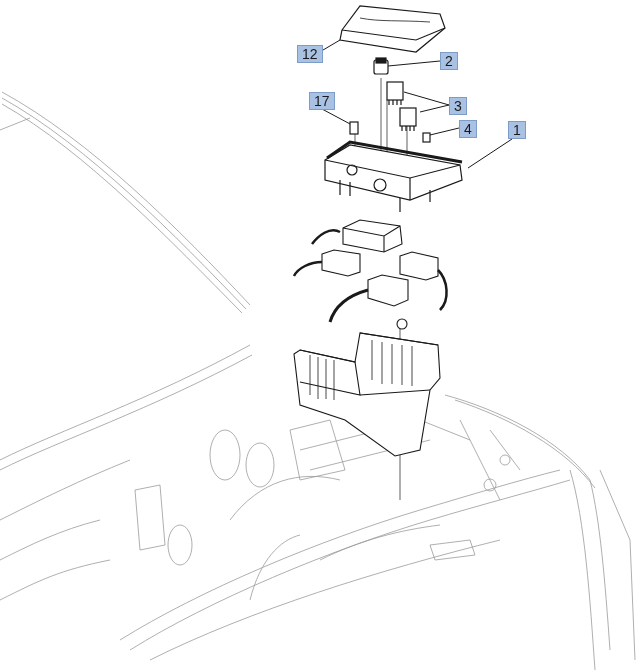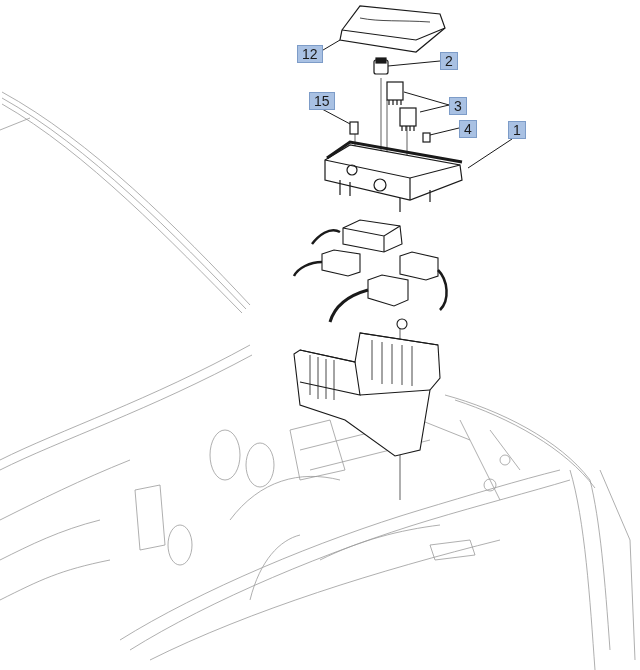--- a/index.html
+++ b/index.html
@@ -124,16 +124,16 @@
     <path d="M300 350 L 355 362 L 360 395 L 300 382" fill="none"></path>
     <path d="M360 333 L 438 345 M360 395 L 430 390" fill="none"></path>
     <path d="M310 355 v40 M318 357 v42 M326 359 v40 M334 360 v40" fill="none" stroke-width="0.8"></path>
     <path d="M372 340 v40 M382 342 v42 M392 344 v40 M402 345 v40 M412 346 v40" fill="none" stroke-width="0.8"></path>
     <circle cx="402" cy="324" r="5"></circle>
   </g>
 </svg>
 
 <div class="callout" style="left:297px; top:45px;">12</div>
 <div class="callout" style="left:440px; top:52px;">2</div>
-<div class="callout" style="left:309px; top:92px;">15</div>
+<div class="callout" style="left:309px; top:92px;">17</div>
 <div class="callout" style="left:449px; top:97px;">3</div>
 <div class="callout" style="left:459px; top:120px;">4</div>
 <div class="callout" style="left:508px; top:121px;">1</div>
 
 </body></html>

